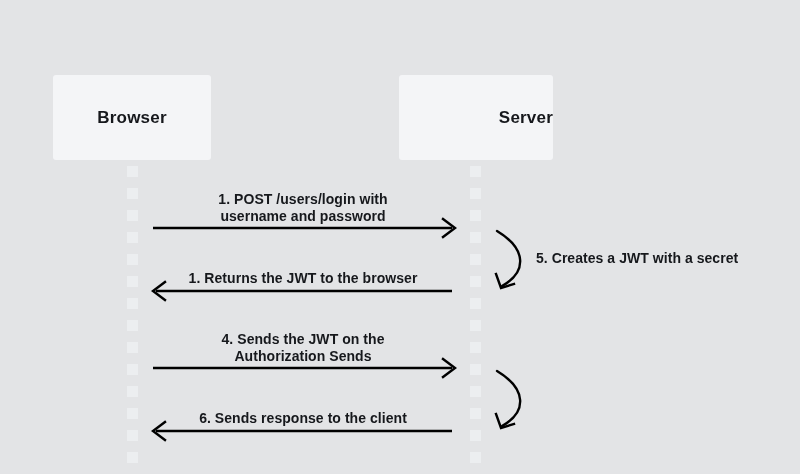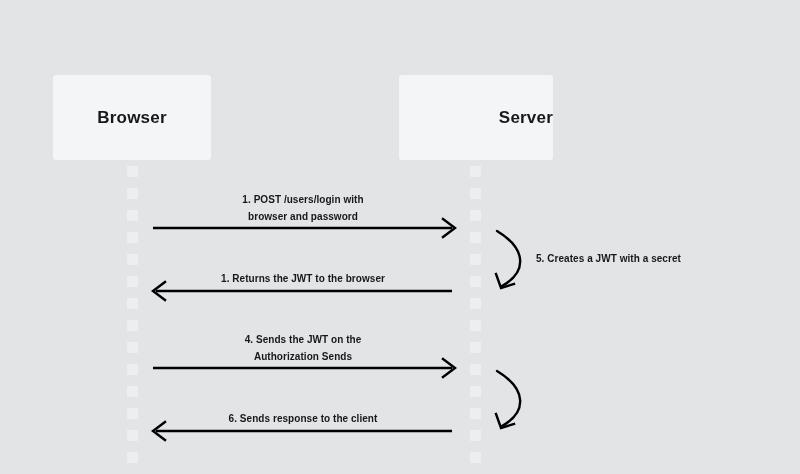--- a/index.html
+++ b/index.html
@@ -41,21 +41,21 @@
   }
   .lifeline .dash {
     position: absolute;
     left: 0;
     width: 11px;
     height: 11px;
     background: #eceef0;
   }
   .msg-label {
     position: absolute;
-    font-size: 10px;
+    font-size: 14px;
     font-weight: 700;
     color: #16181c;
     line-height: 17px;
     letter-spacing: 0.05px;
     white-space: nowrap;
   }
   .msg-label.center {
     text-align: center;
     transform: translateX(-50%);
   }
@@ -167,21 +167,21 @@
     </g>
 
     <g>
       <line x1="452" y1="387" x2="156" y2="387"></line>
       <polyline class="head" points="165,378 153,387 165,396"></polyline>
     </g>
   </svg>
 
   <div class="msg-label center" style="left:303px; top:147px;">
     <div>1. POST /users/login with</div>
-    <div>browser and password</div>
+    <div>username and password</div>
   </div>
 
   <div class="msg-label left" style="left:536px; top:206px;">
     <div>5. Creates a JWT with a secret</div>
   </div>
 
   <div class="msg-label center" style="left:303px; top:226px;">
     <div>1. Returns the JWT to the browser</div>
   </div>
 

